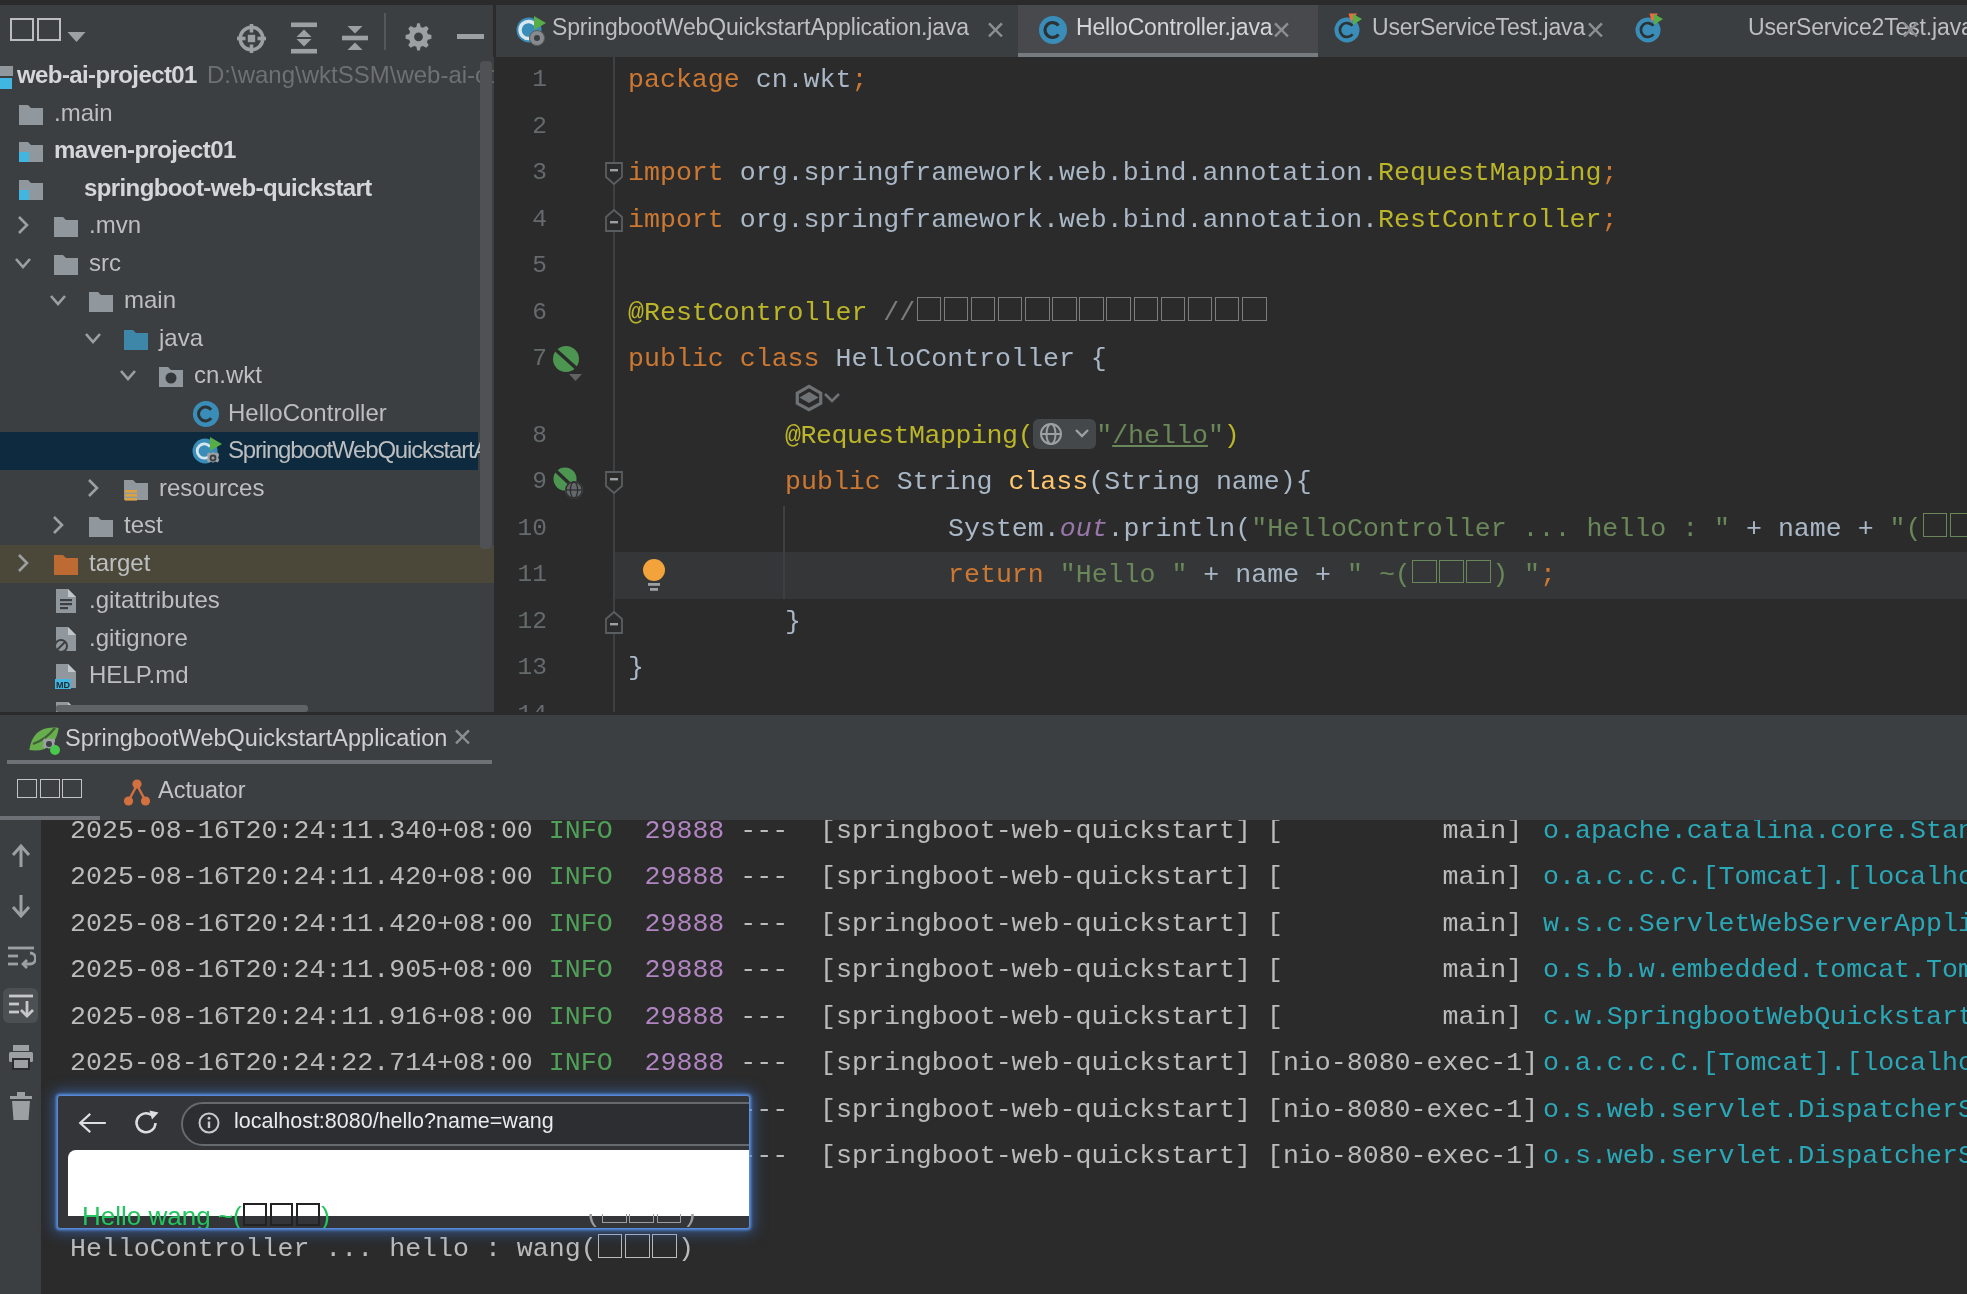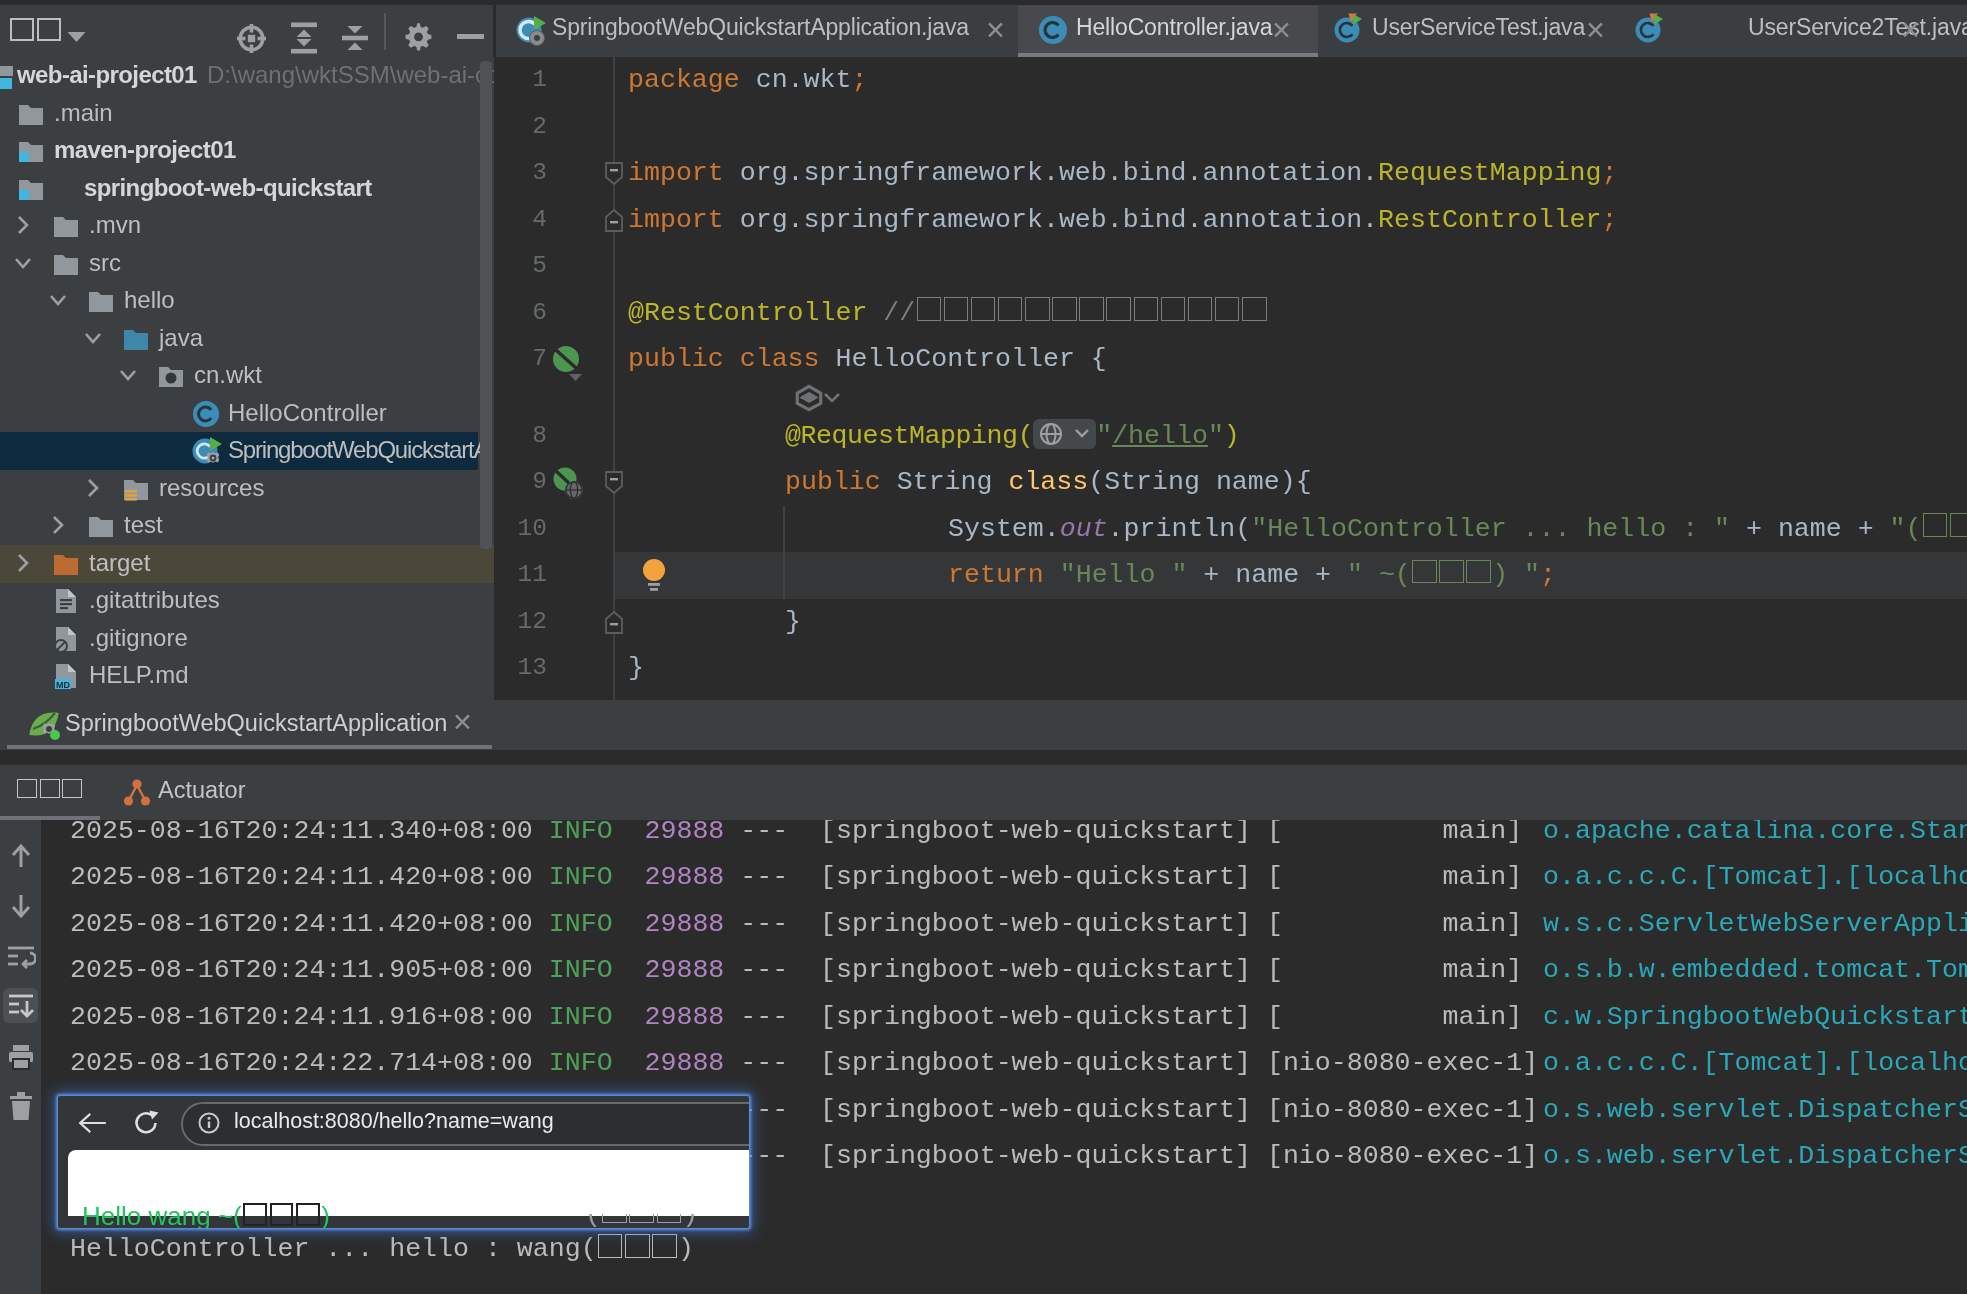--- a/index.html
+++ b/index.html
@@ -140,21 +140,21 @@
 </svg>
       <div class="ab" style="left:89px;top:4px;font-size:24px;white-space:nowrap;color:#bcbec0;">src</div>
     </div>
 <div class="ab" style="left:0;top:225.0px;height:38px;width:494px;">
       <svg class="ab" style="left:49px;top:11px;" width="18" height="14" viewBox="0 0 18 14">
         <polyline points="2,3 9,11 16,3" fill="none" stroke="#9da0a3" stroke-width="2.6"></polyline>
       </svg>
       <svg class="ab" style="left:88px;top:7px;" width="26" height="24" viewBox="0 0 26 24">
   <path d="M1 3 h9 l3 3 h12 v17 h-24 z" fill="#90989d"></path>
 </svg>
-      <div class="ab" style="left:124px;top:4px;font-size:24px;white-space:nowrap;color:#bcbec0;">hello</div>
+      <div class="ab" style="left:124px;top:4px;font-size:24px;white-space:nowrap;color:#bcbec0;">main</div>
     </div>
 <div class="ab" style="left:0;top:262.5px;height:38px;width:494px;">
       <svg class="ab" style="left:84px;top:11px;" width="18" height="14" viewBox="0 0 18 14">
         <polyline points="2,3 9,11 16,3" fill="none" stroke="#9da0a3" stroke-width="2.6"></polyline>
       </svg>
       <svg class="ab" style="left:123px;top:7px;" width="26" height="24" viewBox="0 0 26 24">
   <path d="M1 3 h9 l3 3 h12 v17 h-24 z" fill="#3f87a8"></path>
 </svg>
       <div class="ab" style="left:159px;top:4px;font-size:24px;white-space:nowrap;color:#bcbec0;">java</div>
     </div>
@@ -331,21 +331,21 @@
           <polyline points="3,2 9,8 15,2" fill="none" stroke="#9da0a3" stroke-width="2.4"></polyline>
         </svg></span><span class="s">"<span style="text-decoration:underline;">/hello</span>"</span><span class="an">)</span></div>
 <div class="mono ab" style="left:785px;top:402.0px;"><span class="k">public</span><span class="pl"> String </span><span class="mth">class</span><span class="pl">(String name){</span></div>
 <div class="mono ab" style="left:948px;top:448.5px;"><span class="pl">System.</span><span class="fld">out</span><span class="pl">.println(</span><span class="s">"HelloController ... hello : "</span><span class="pl"> + name + </span><span class="s">"(<span class="cjk sm"></span><span class="cjk sm"></span>)"</span></div>
 <div class="mono ab" style="left:948px;top:495.0px;"><span class="k">return </span><span class="s">"Hello "</span><span class="pl"> + name + </span><span class="s">" ~(<span class="cjk sm"></span><span class="cjk sm"></span><span class="cjk sm"></span>) "</span><span class="k">;</span></div>
 <div class="mono ab" style="left:785px;top:541.5px;"><span class="pl">}</span></div>
 <div class="mono ab" style="left:628px;top:588.0px;"><span class="pl">}</span></div>
 </div>
 <div class="ab" style="left:0;top:712px;width:1967px;height:3px;background:#2b2b2b;"></div>
 
-<div class="ab" style="left:0;top:700px;width:1967px;height:50px;background:#3c3f41;">
+<div class="ab" style="left:0;top:715px;width:1967px;height:50px;background:#3c3f41;">
   <div class="ab" style="left:7px;top:45px;width:485px;height:4px;background:#6e7175;"></div>
   <svg class="ab" style="left:29px;top:9px;" width="32" height="32" viewBox="0 0 32 32">
     <path d="M28 2 C10 2 2 12 2 28 C20 28 28 18 28 2 Z" fill="#67ae4d" transform="rotate(8 15 15)"></path>
     <path d="M26 4 C18 14 10 18 4 20" fill="none" stroke="#3f5f36" stroke-width="2.2"></path>
     <path d="M20 14 l2.2 1.2 2.6-.8 1.4 2.4-1 2.6 1 2.6-1.4 2.4-2.6-.8-2.2 1.2-2.2-1.2-2.6.8-1.4-2.4 1-2.6-1-2.6 1.4-2.4 2.6.8z" fill="#9ea1a4"></path>
     <circle cx="20" cy="20" r="3" fill="#3c3f41"></circle>
     <circle cx="26" cy="26" r="5" fill="#49c94b"></circle>
   </svg>
   <div class="ab" style="left:65px;top:10px;color:#cdcfd3;font-size:23.5px;">SpringbootWebQuickstartApplication</div>
   <div class="ab x" style="left:452px;top:8px;">✕</div>

